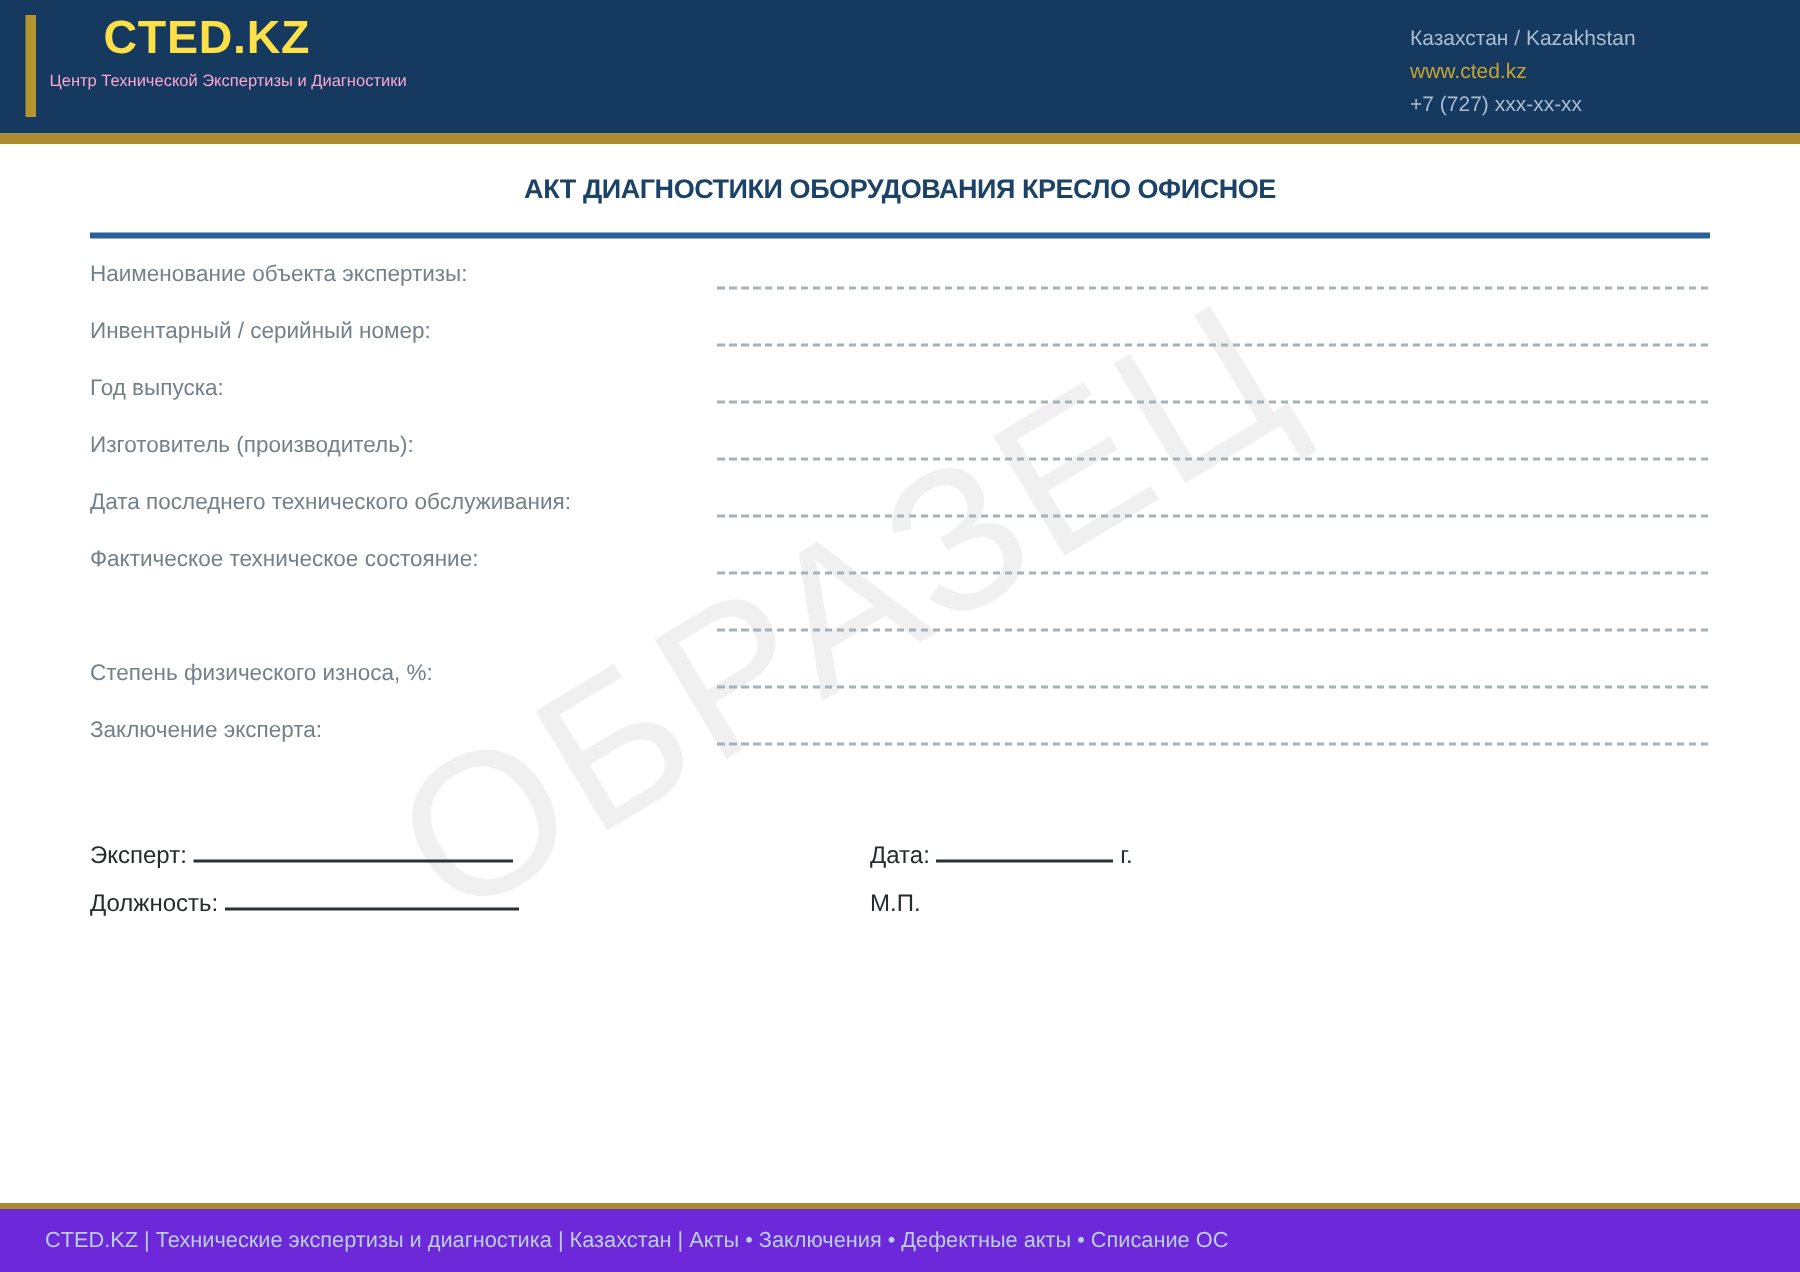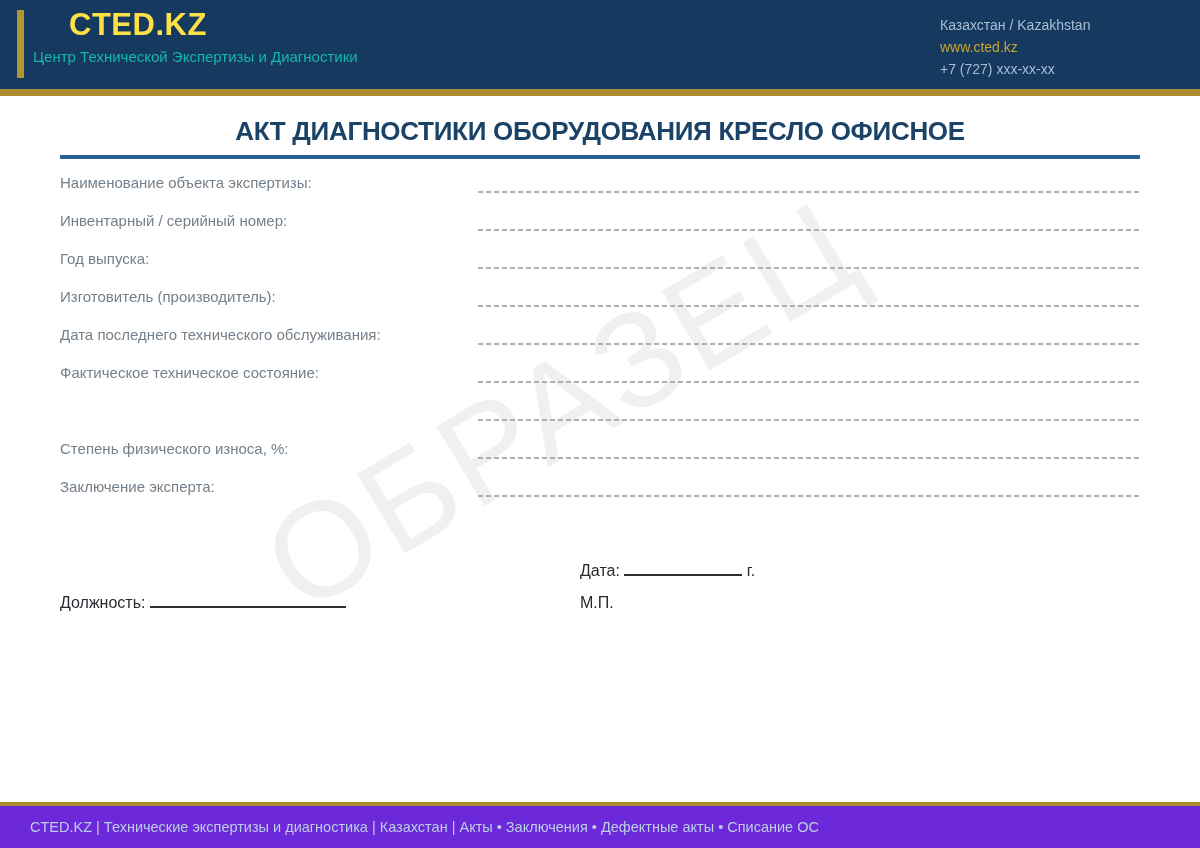--- a/index.html
+++ b/index.html
@@ -8,29 +8,29 @@
     font-family: "Liberation Sans", sans-serif;
     background: #ffffff;
     overflow: hidden;
   }
   .page { position: relative; width: 1200px; height: 848px; background: #ffffff; overflow: hidden; }
 
   
   .header { position: absolute; top: 0; left: 0; width: 100%; height: 89px; background: #15395f; }
   .gold-bar { position: absolute; left: 17px; top: 10px; width: 7px; height: 68px; background: #b5952f; }
   .logo { position: absolute; left: 33px; top: 7px; font-size: 31px; font-weight: 700; color: #fde047; letter-spacing: 0.5px; margin-left: 36px; }
-  .subtitle { position: absolute; left: 33px; top: 48px; font-size: 15px; color: #14b8a6; }
+  .subtitle { position: absolute; left: 33px; top: 48px; font-size: 11px; color: #f9a8d4; }
   .header-right { position: absolute; left: 940px; top: 14px; font-size: 14px; line-height: 22px; color: #a9bdd3; }
   .header-right .website { color: #c9a431; }
 
   .gold-band { position: absolute; top: 89px; left: 0; width: 100%; height: 7px; background: #ab8d2d; }
 
   
   .doc-title { position: absolute; top: 116px; left: 0; width: 100%; text-align: center;
-               font-size: 26px; font-weight: 700; letter-spacing: -0.3px; color: #1b4368; }
+               font-size: 18px; font-weight: 700; letter-spacing: -0.3px; color: #1b4368; }
   .title-rule { position: absolute; top: 155px; left: 60px; width: 1080px; height: 4px; background: #2b6097; }
 
   .watermark { position: absolute; left: 562px; top: 405px;
                transform: translate(-50%, -50%) rotate(-31deg);
                font-size: 135px; font-weight: 400; letter-spacing: 4px;
                color: rgba(60, 60, 70, 0.08); white-space: nowrap; pointer-events: none; z-index: 0; }
 
   .fields { position: absolute; top: 174px; left: 60px; width: 1080px; z-index: 1; }
   .field-row { position: relative; height: 38px; }
   .field-label { position: absolute; left: 0; top: 0; font-size: 15px; color: #75808a; }
@@ -108,20 +108,24 @@
       <span class="field-label">Степень физического износа, %:</span>
       <span class="field-line"></span>
     </div>
     <div class="field-row">
       <span class="field-label">Заключение эксперта:</span>
       <span class="field-line"></span>
     </div>
   </div>
 
   <div class="signature">
+    <div class="sig-expert">
+      <span>Эксперт:</span>
+      <span class="blank blank-expert"></span>
+    </div>
     <div class="sig-date">
       <span>Дата:</span>
       <span class="blank blank-date"></span>
       <span>г.</span>
     </div>
     <div class="sig-position">
       <span>Должность:</span>
       <span class="blank blank-position"></span>
     </div>
     <div class="sig-stamp">

